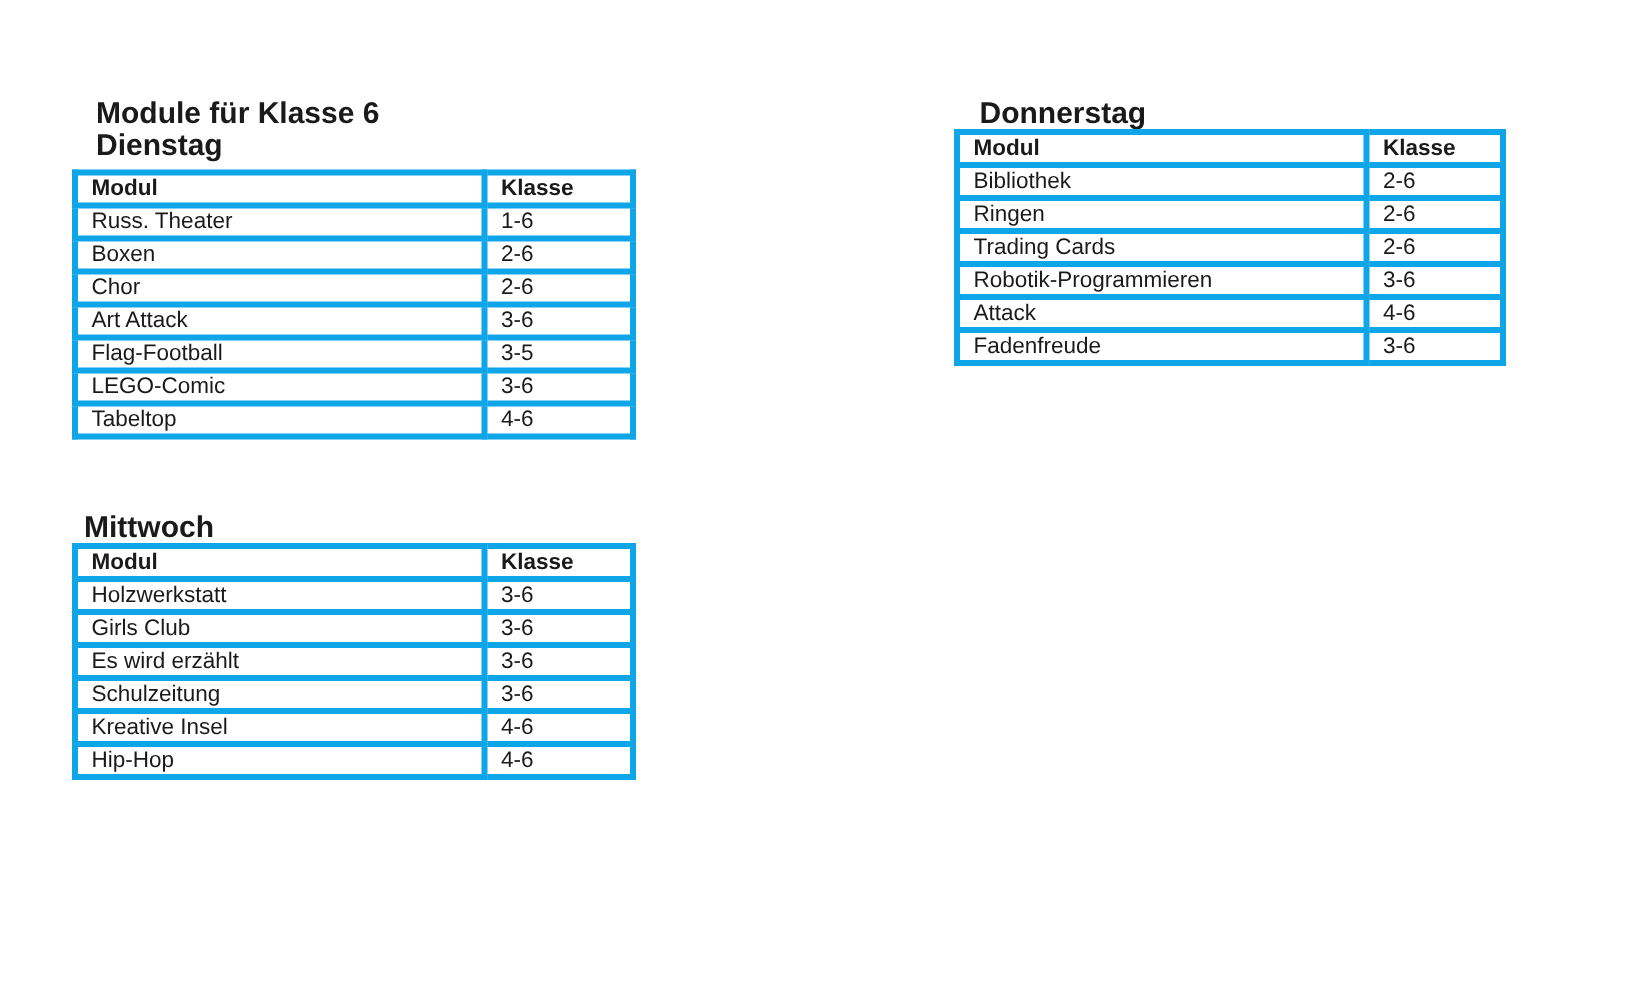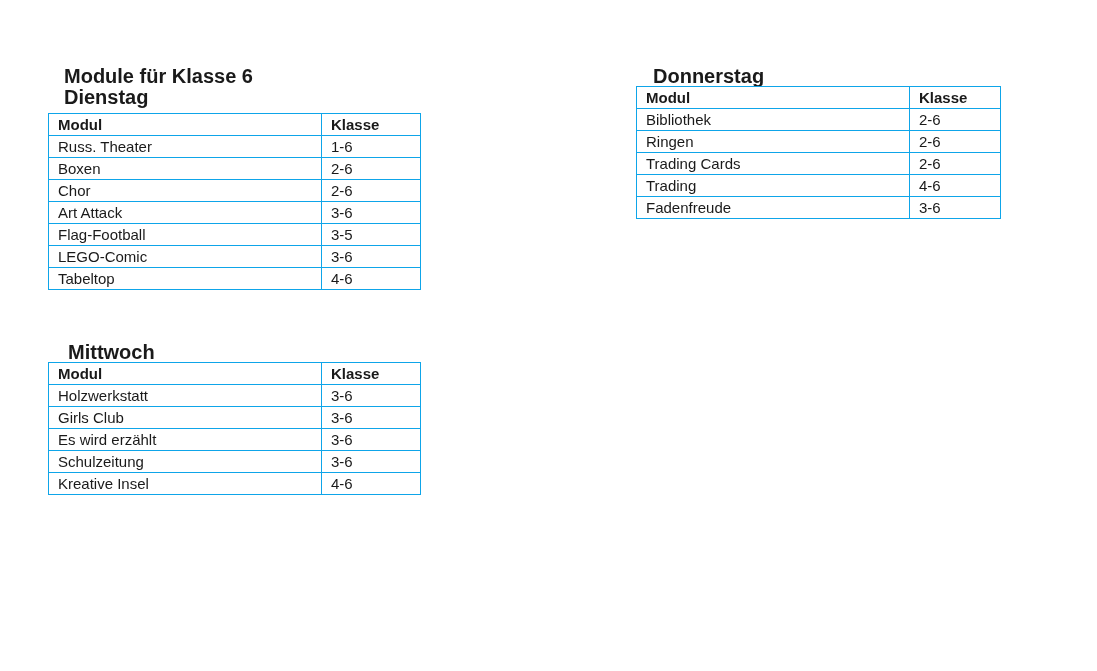--- a/index.html
+++ b/index.html
@@ -23,21 +23,21 @@
     margin: 16px;
     white-space: nowrap;
   }
   table.modul-table {
     border-collapse: collapse;
     table-layout: fixed;
     background: #ffffff;
   }
   table.modul-table th,
   table.modul-table td {
-    border: 1px solid #0ea5e9;
+    border: 4px solid #0ea5e9;
     font-size: 15px;
     line-height: 18px;
     height: 22px;
     padding: 0 4px 0 9px;
     text-align: left;
     vertical-align: middle;
     white-space: nowrap;
     overflow: hidden;
     color: #1a1a1a;
     font-weight: 400;
@@ -89,21 +89,21 @@
         <td>LEGO-Comic</td>
         <td>3-6</td>
       </tr>
       <tr>
         <td>Tabeltop</td>
         <td>4-6</td>
       </tr>
     </tbody>
 </table>
 
-<h2 class="day-heading abs" style="left:52px; top:327px;">Mittwoch</h2>
+<h2 class="day-heading abs" style="left:40px; top:327px;">Mittwoch</h2>
 
 <table class="modul-table abs" style="left:48px; top:362px; width:372px;">
   <colgroup>
       <col style="width:273px">
       <col style="width:99px">
     </colgroup>
   <thead>
       <tr>
         <th>Modul</th>
         <th>Klasse</th>
@@ -123,20 +123,24 @@
         <td>3-6</td>
       </tr>
       <tr>
         <td>Schulzeitung</td>
         <td>3-6</td>
       </tr>
       <tr>
         <td>Kreative Insel</td>
         <td>4-6</td>
       </tr>
+      <tr>
+        <td>Hip-Hop</td>
+        <td>4-6</td>
+      </tr>
     </tbody>
 </table>
 
 <h2 class="day-heading abs" style="left:637px; top:51px;">Donnerstag</h2>
 
 <table class="modul-table abs" style="left:636px; top:86px; width:364px;">
   <colgroup>
       <col style="width:273px">
       <col style="width:91px">
     </colgroup>
@@ -153,21 +157,25 @@
       </tr>
       <tr>
         <td>Ringen</td>
         <td>2-6</td>
       </tr>
       <tr>
         <td>Trading Cards</td>
         <td>2-6</td>
       </tr>
       <tr>
-        <td>Trading</td>
+        <td>Robotik-Programmieren</td>
+        <td>3-6</td>
+      </tr>
+      <tr>
+        <td>Attack</td>
         <td>4-6</td>
       </tr>
       <tr>
         <td>Fadenfreude</td>
         <td>3-6</td>
       </tr>
     </tbody>
 </table>
 
 </body></html>

